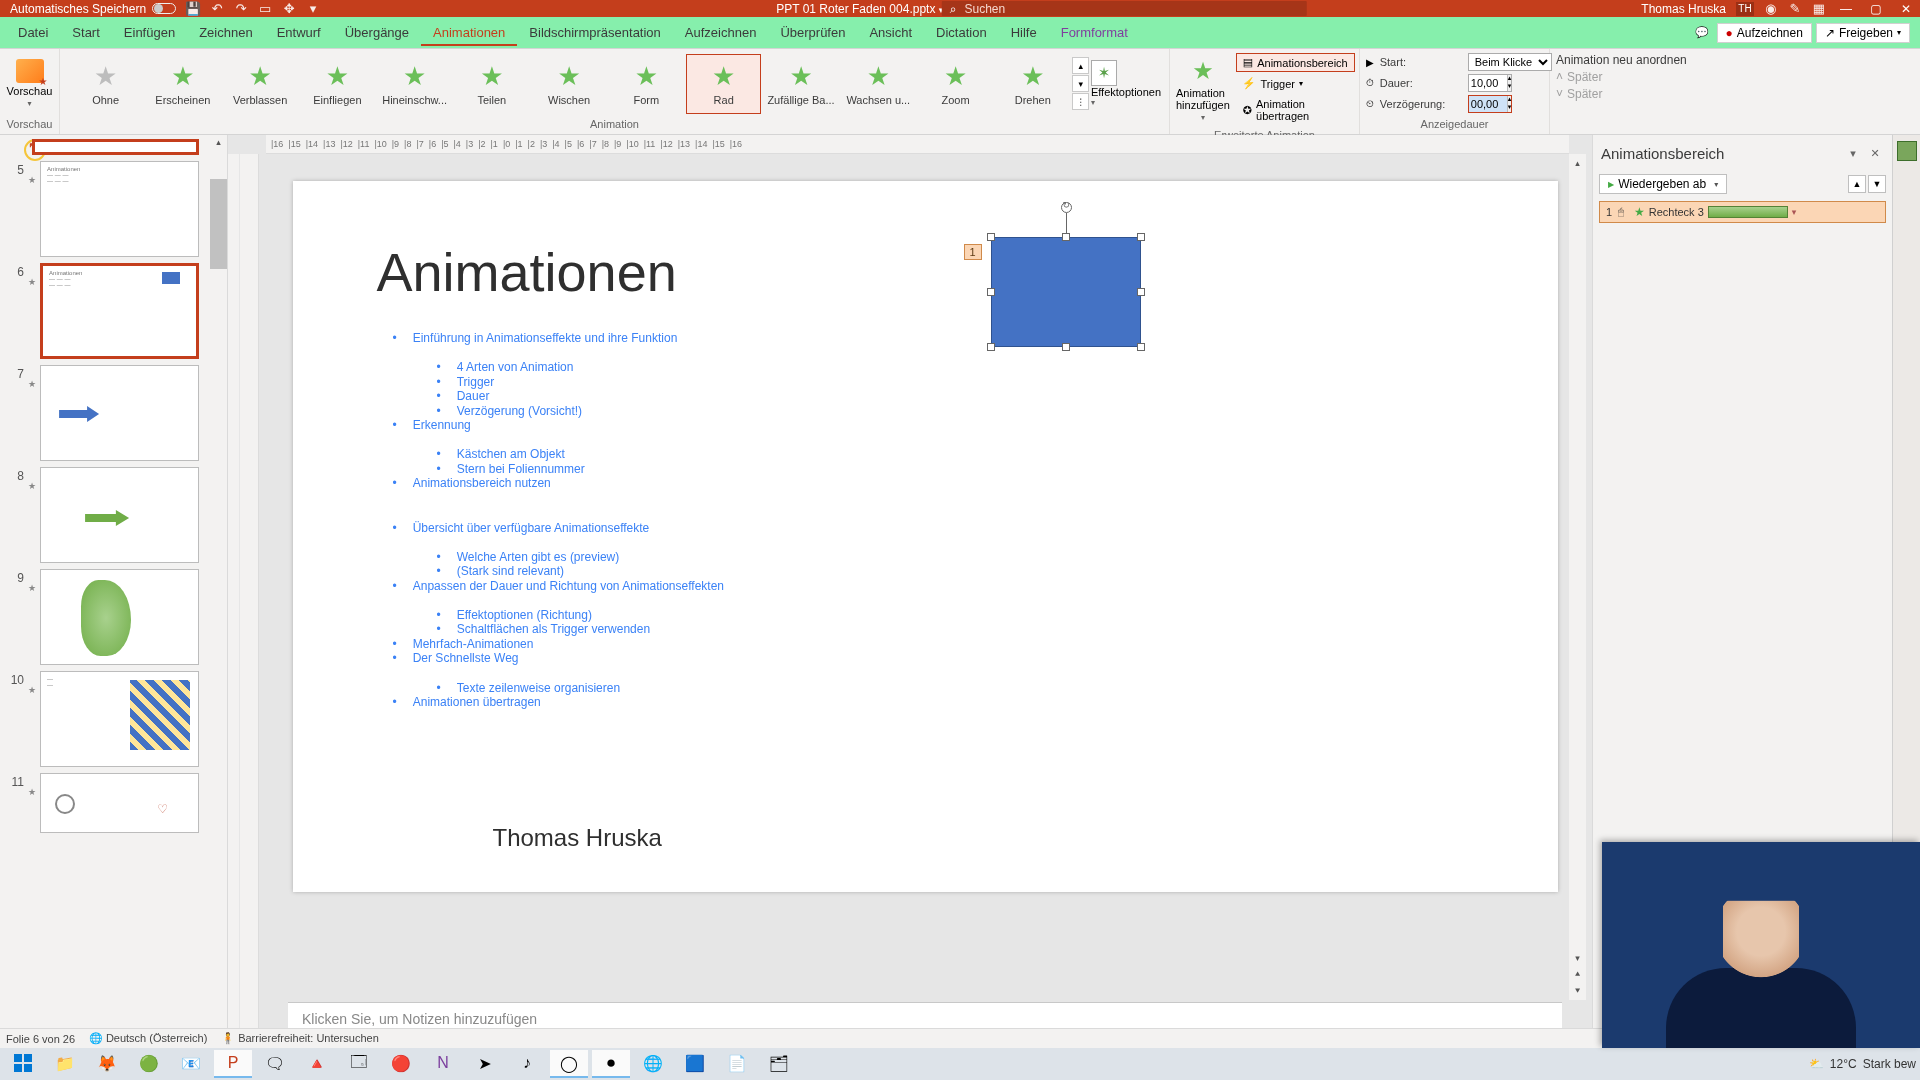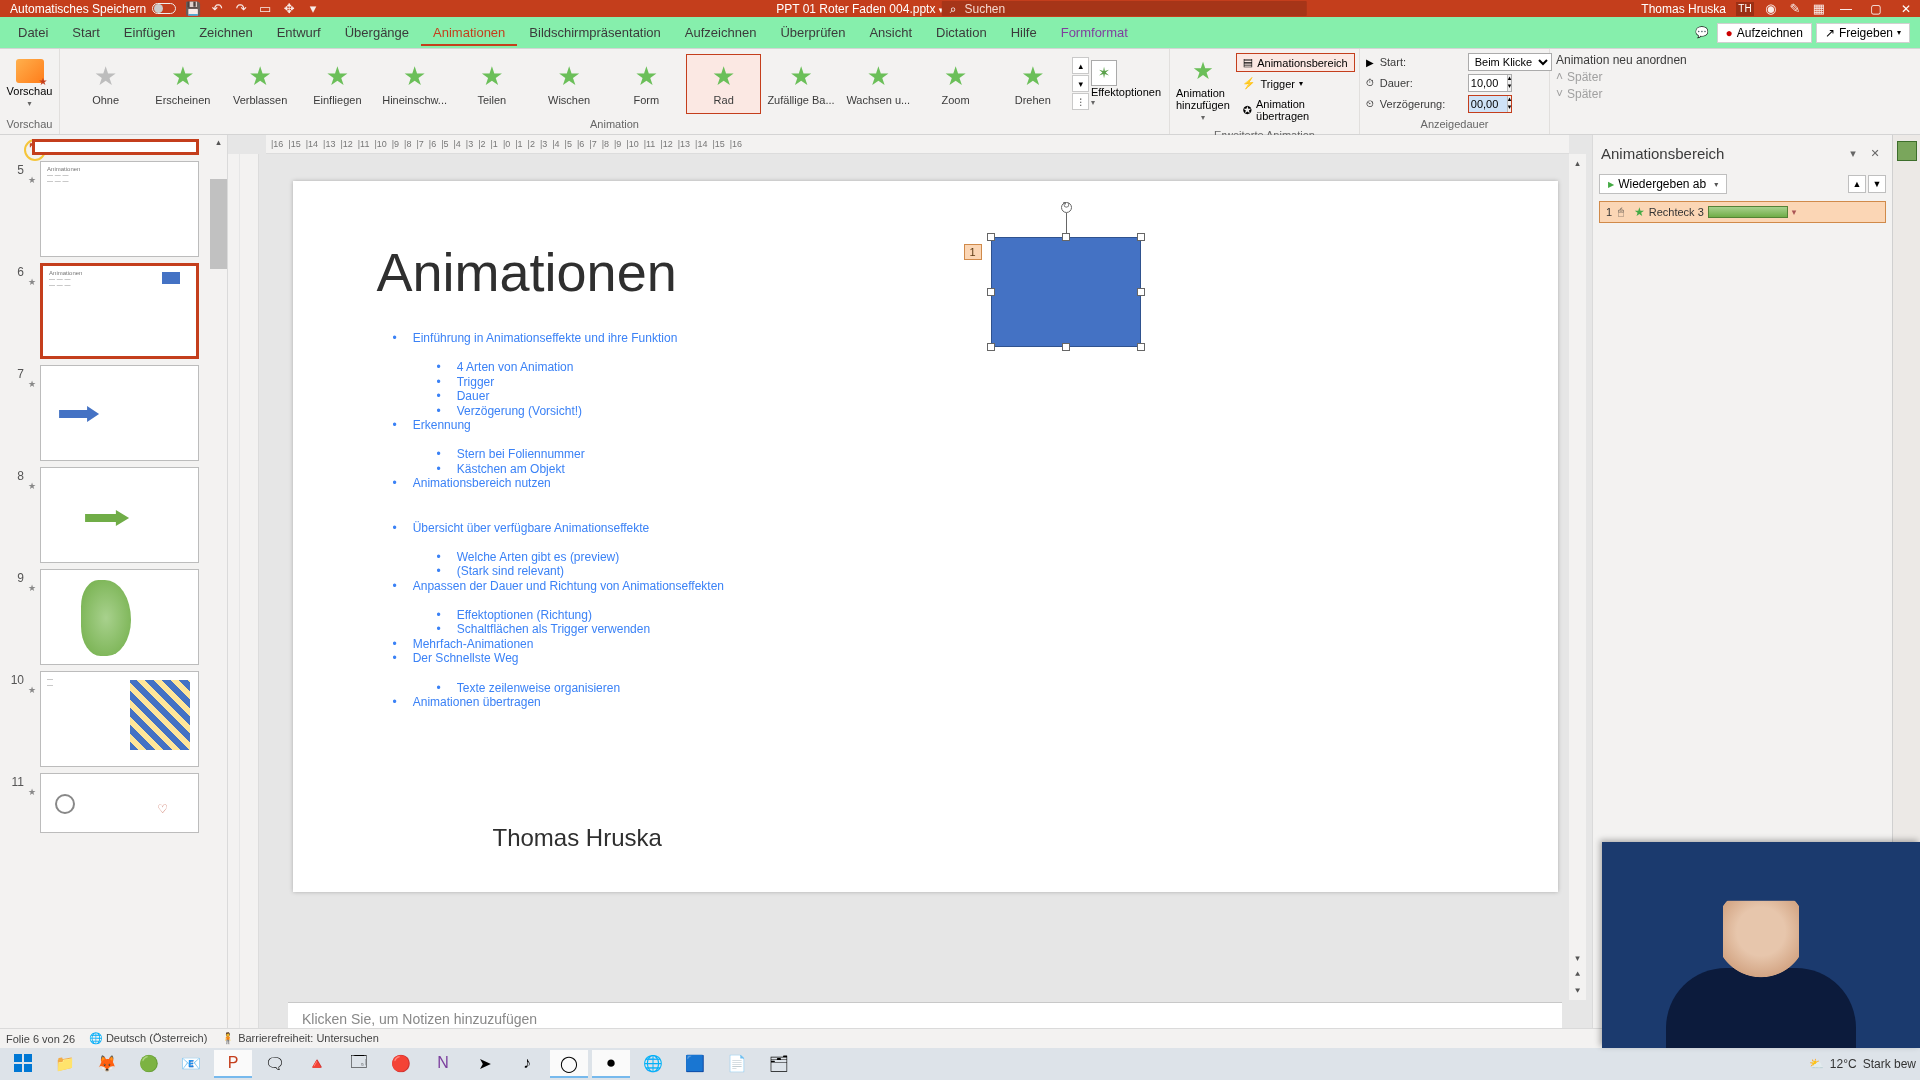--- a/index.html
+++ b/index.html
@@ -461,22 +461,22 @@
           <ul>
             <li>Einführung in Animationseffekte und ihre Funktion</li>
             <ul>
               <li>4 Arten von Animation</li>
               <li>Trigger</li>
               <li>Dauer</li>
               <li>Verzögerung (Vorsicht!)</li>
             </ul>
             <li>Erkennung</li>
             <ul>
+              <li>Kästchen am Objekt</li>
               <li>Stern bei Foliennummer</li>
-              <li>Kästchen am Objekt</li>
             </ul>
             <li>Animationsbereich nutzen</li>
             <li style="margin-top:30px;">Übersicht über verfügbare Animationseffekte</li>
             <ul>
               <li>Welche Arten gibt es (preview)</li>
               <li>(Stark sind relevant)</li>
             </ul>
             <li>Anpassen der Dauer und Richtung von Animationseffekten</li>
             <ul>
               <li>Effektoptionen (Richtung)</li>

